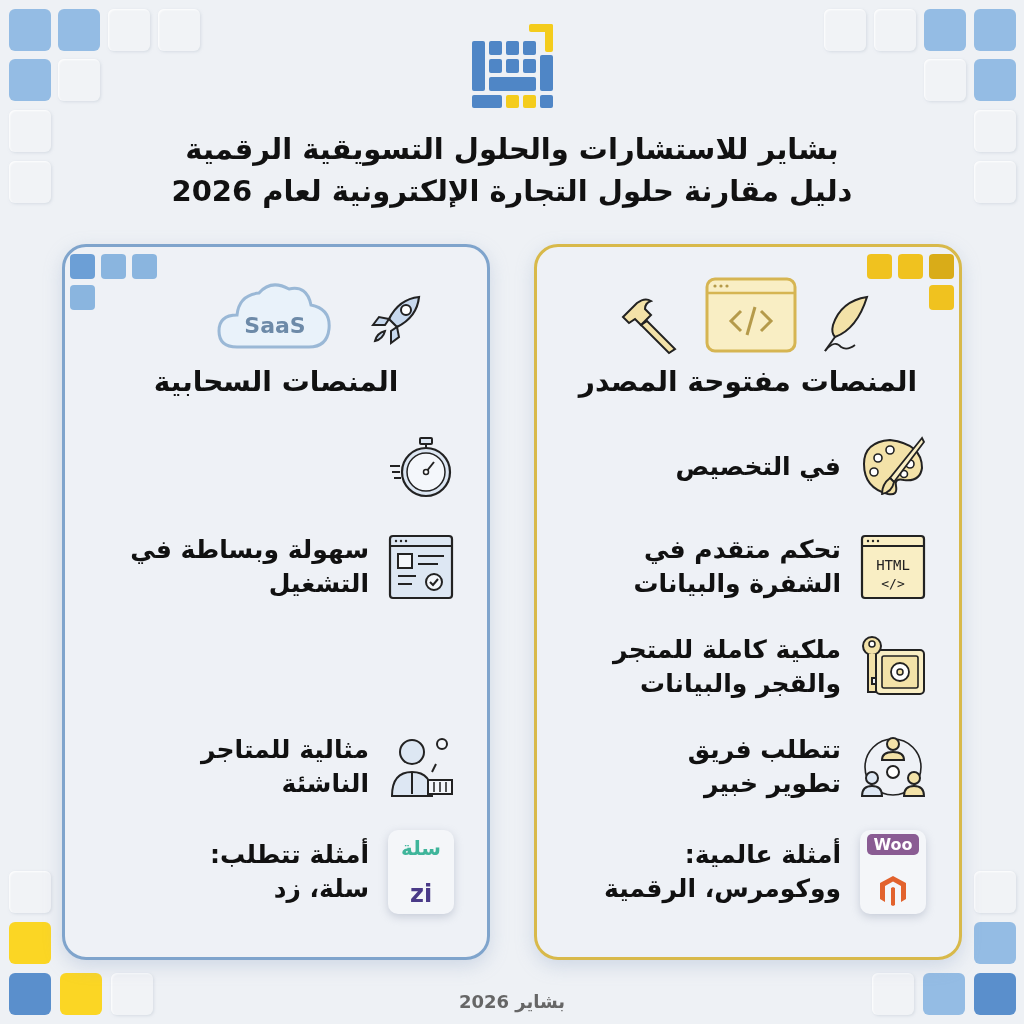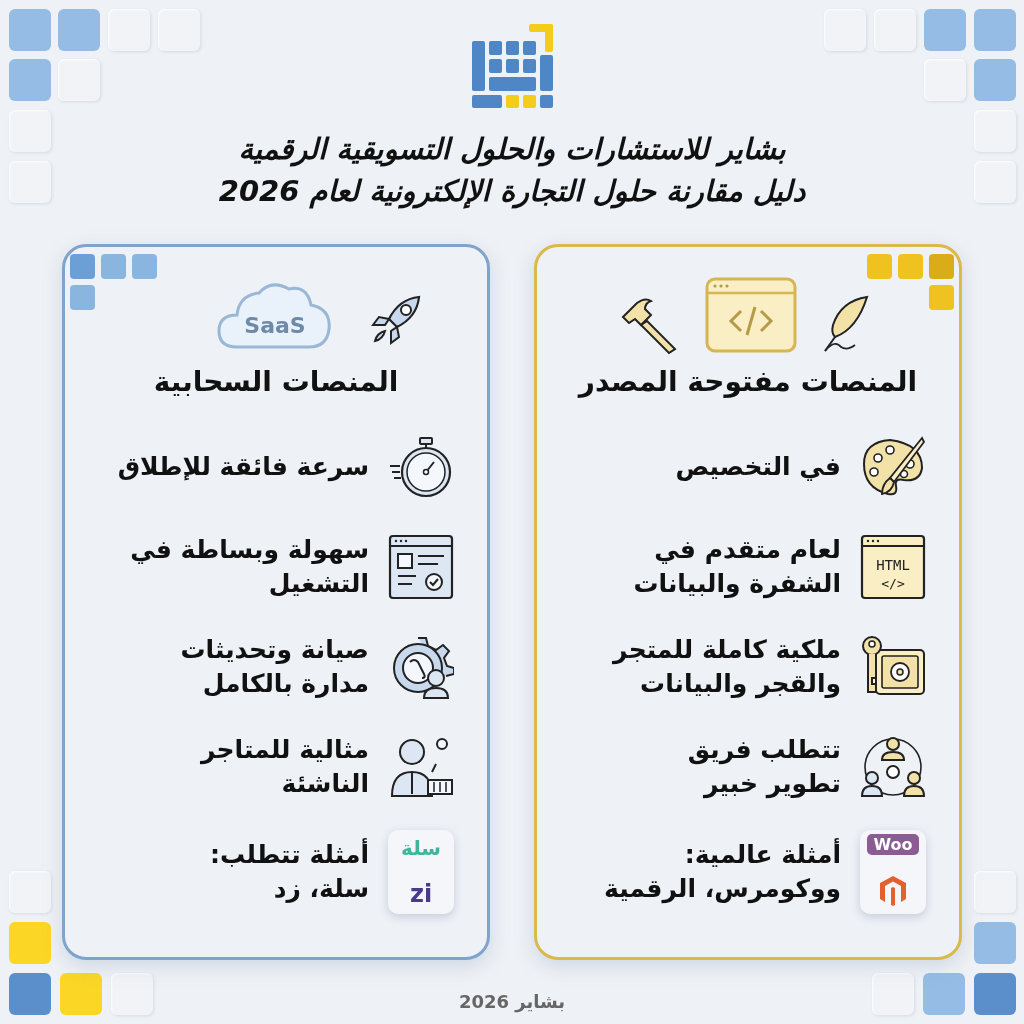--- a/index.html
+++ b/index.html
@@ -23,21 +23,20 @@
     .logo { position: absolute; left: 472px; top: 24px; width: 84px; height: 84px; }
     .logo div { position: absolute; border-radius: 2px; }
     .lb { background: #4f86c6; }
     .ly { background: #f4cc1c; }
 
     .title {
       position: absolute; top: 128px; left: 0; width: 100%;
       text-align: center; direction: rtl;
       font-weight: bold; font-size: 29px; line-height: 42px;
       color: #111;
-      font-style: italic;
     }
     .title .line { display: block; }
 
     .panel {
       position: absolute; top: 244px; height: 716px; width: 428px;
       border-radius: 24px; background: #eef1f6;
       box-shadow: 0 6px 18px rgba(150,170,200,.35);
     }
     .panel.cloud { left: 62px; border: 3px solid #7fa4cc; }
     .panel.open { left: 534px; border: 3px solid #d8b94a; }
@@ -164,23 +163,20 @@
         <line x1="38" y1="10" x2="38" y2="15" stroke="#222" stroke-width="2"></line>
         <circle cx="38" cy="38" r="24" fill="#dde7f3" stroke="#222" stroke-width="2.2"></circle>
         <circle cx="38" cy="38" r="19" fill="#f4f7fb" stroke="#222" stroke-width="1.5"></circle>
         <line x1="38" y1="38" x2="46" y2="28" stroke="#222" stroke-width="2"></line>
         <circle cx="38" cy="38" r="2.5" fill="#fff" stroke="#222" stroke-width="1.5"></circle>
         <line x1="2" y1="32" x2="12" y2="32" stroke="#222" stroke-width="2"></line>
         <line x1="4" y1="38" x2="12" y2="38" stroke="#222" stroke-width="2"></line>
         <line x1="6" y1="44" x2="13" y2="44" stroke="#222" stroke-width="2"></line>
       </svg>
     </div>
-    <div class="text">
-      <span>سرعة فائقة للإطلاق</span>
-    </div>
   </div>
 
   <div class="feature" style="top:280px">
     <div class="icon">
       <svg width="66" height="66" viewBox="0 0 66 66">
         <rect x="2" y="2" width="62" height="62" rx="3" fill="#dde7f3" stroke="#222" stroke-width="2.2"></rect>
         <line x1="2" y1="12" x2="64" y2="12" stroke="#222" stroke-width="2"></line>
         <circle cx="8" cy="7" r="1.2" fill="#222"></circle>
           <circle cx="13" cy="7" r="1.2" fill="#222"></circle>
           <circle cx="18" cy="7" r="1.2" fill="#222"></circle>
@@ -192,36 +188,20 @@
         <circle cx="46" cy="48" r="8" fill="#f4f7fb" stroke="#222" stroke-width="2"></circle>
         <polyline points="42,48 45,51 50,45" fill="none" stroke="#222" stroke-width="2"></polyline>
       </svg>
     </div>
     <div class="text">
       <span>سهولة وبساطة في</span>
       <span>التشغيل</span>
     </div>
   </div>
 
-  <div class="feature" style="top:380px">
-    <div class="icon">
-      <svg width="66" height="66" viewBox="0 0 66 66">
-        <path d="M30 4 L38 4 L40 12 L48 16 L55 11 L61 17 L56 24 L59 32 L66 34 L66 40 L58 42" fill="#c8d9ee" stroke="#222" stroke-width="2"></path>
-        <circle cx="30" cy="34" r="24" fill="#c8d9ee" stroke="#222" stroke-width="2"></circle>
-        <circle cx="30" cy="34" r="15" fill="#f4f7fb" stroke="#222" stroke-width="2"></circle>
-        <path d="M22 28 Q26 24 30 28 L36 40 Q38 44 34 44" fill="none" stroke="#222" stroke-width="2"></path>
-        <circle cx="48" cy="44" r="8" fill="#dde7f3" stroke="#222" stroke-width="2"></circle>
-        <path d="M36 64 Q36 54 48 54 Q60 54 60 64 Z" fill="#dde7f3" stroke="#222" stroke-width="2"></path>
-      </svg>
-    </div>
-    <div class="text">
-      <span>صيانة وتحديثات</span>
-      <span>مدارة بالكامل</span>
-    </div>
-  </div>
 
   <div class="feature" style="top:480px">
     <div class="icon">
       <svg width="66" height="66" viewBox="0 0 66 66">
         <circle cx="24" cy="18" r="12" fill="#dde7f3" stroke="#222" stroke-width="2"></circle>
         <path d="M4 62 Q4 38 24 38 Q44 38 44 62 Z" fill="#dde7f3" stroke="#222" stroke-width="2"></path>
         <line x1="24" y1="38" x2="24" y2="60" stroke="#222" stroke-width="2"></line>
         <circle cx="54" cy="10" r="5" fill="#f4f7fb" stroke="#222" stroke-width="2"></circle>
         <rect x="40" y="46" width="24" height="14" fill="#f4f7fb" stroke="#222" stroke-width="2"></rect>
         <line x1="46" y1="48" x2="46" y2="58" stroke="#222" stroke-width="1.5"></line>
@@ -310,21 +290,21 @@
         <rect x="2" y="2" width="62" height="62" rx="3" fill="#f9eec4" stroke="#222" stroke-width="2.2"></rect>
         <line x1="2" y1="12" x2="64" y2="12" stroke="#222" stroke-width="2"></line>
         <circle cx="8" cy="7" r="1.2" fill="#222"></circle>
           <circle cx="13" cy="7" r="1.2" fill="#222"></circle>
           <circle cx="18" cy="7" r="1.2" fill="#222"></circle>
         <text x="33" y="36" text-anchor="middle" font-family="DejaVu Sans Mono, monospace" font-size="14" fill="#222">HTML</text>
         <text x="33" y="54" text-anchor="middle" font-family="DejaVu Sans Mono, monospace" font-size="13" fill="#222">&lt;/&gt;</text>
       </svg>
     </div>
     <div class="text">
-      <span>لعام متقدم في</span>
+      <span>تحكم متقدم في</span>
       <span>الشفرة والبيانات</span>
     </div>
   </div>
 
   <div class="feature" style="top:380px">
     <div class="icon">
       <svg width="66" height="66" viewBox="0 0 66 66">
         <rect x="16" y="16" width="48" height="44" rx="4" fill="#f9eec4" stroke="#222" stroke-width="2"></rect>
         <rect x="22" y="22" width="36" height="32" rx="2" fill="#f3e2a8" stroke="#222" stroke-width="1.6"></rect>
         <circle cx="40" cy="38" r="9" fill="#fff" stroke="#222" stroke-width="1.8"></circle>

